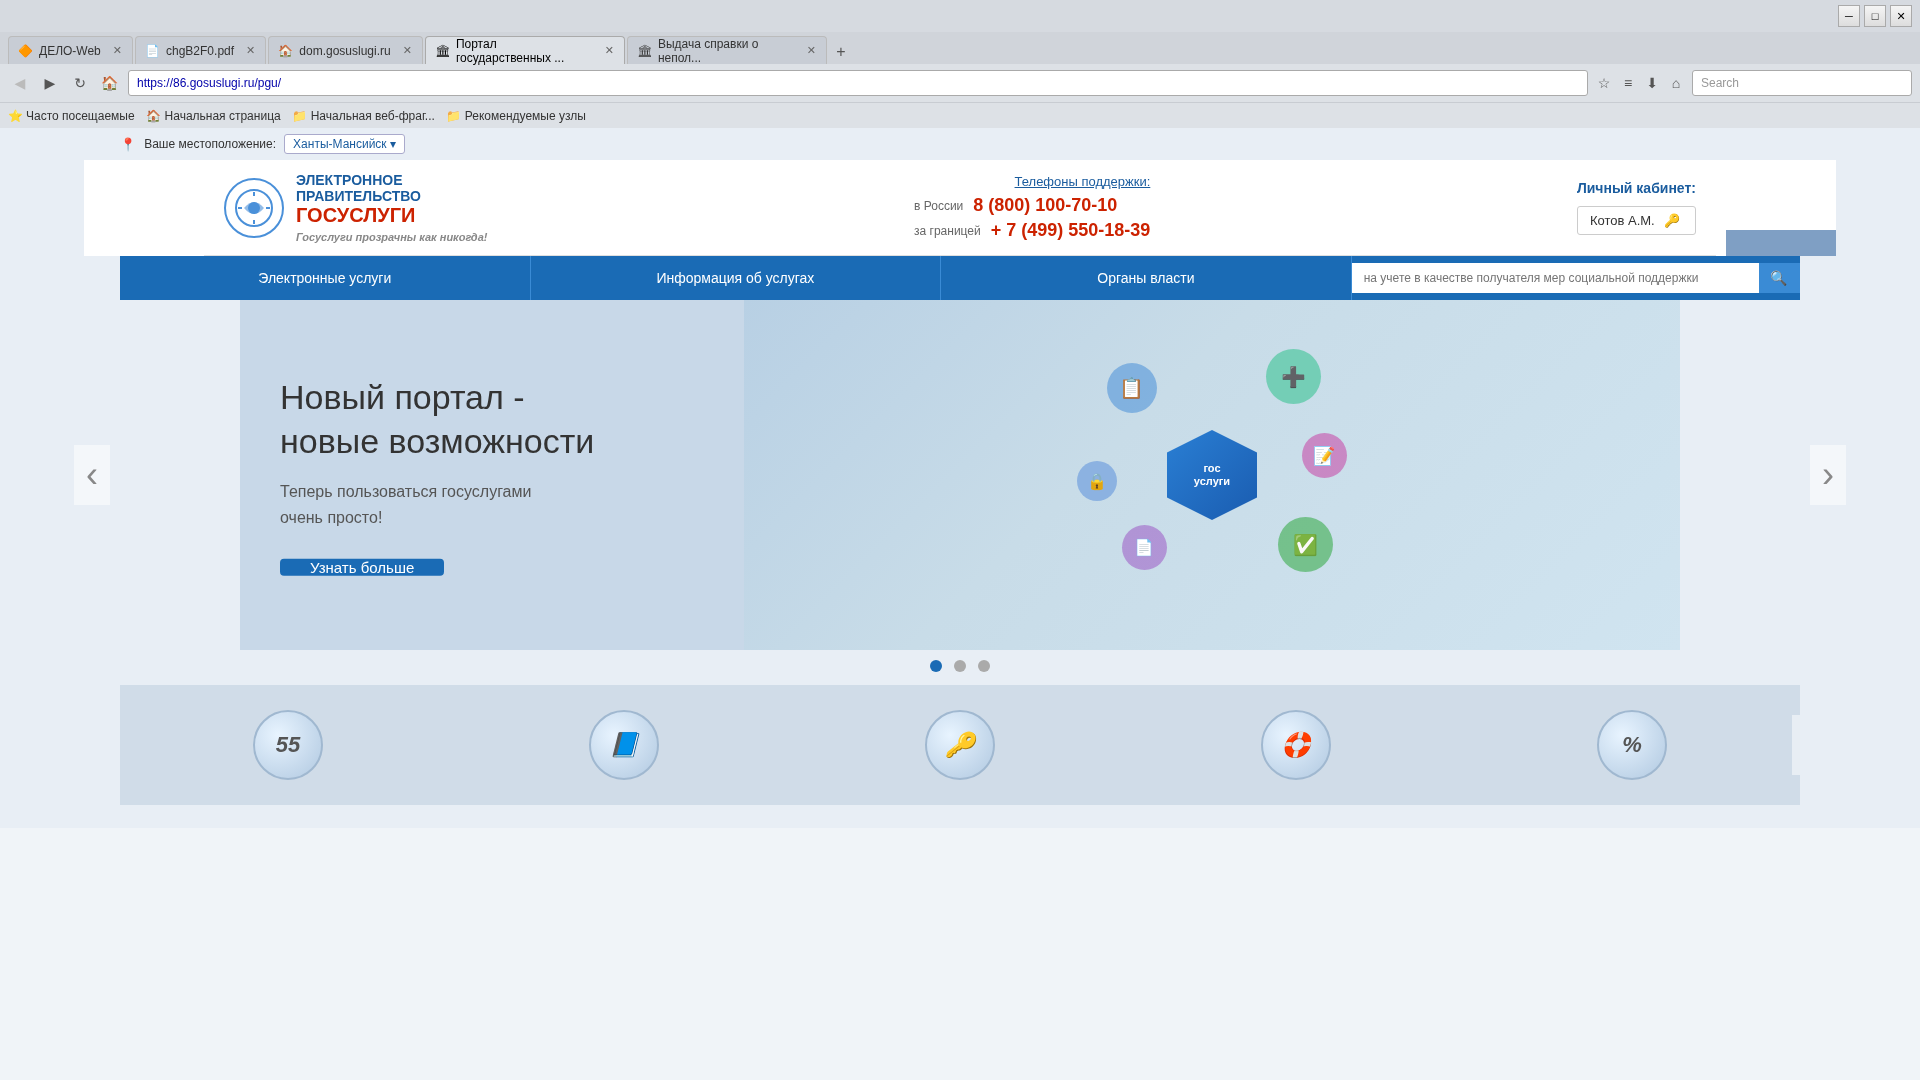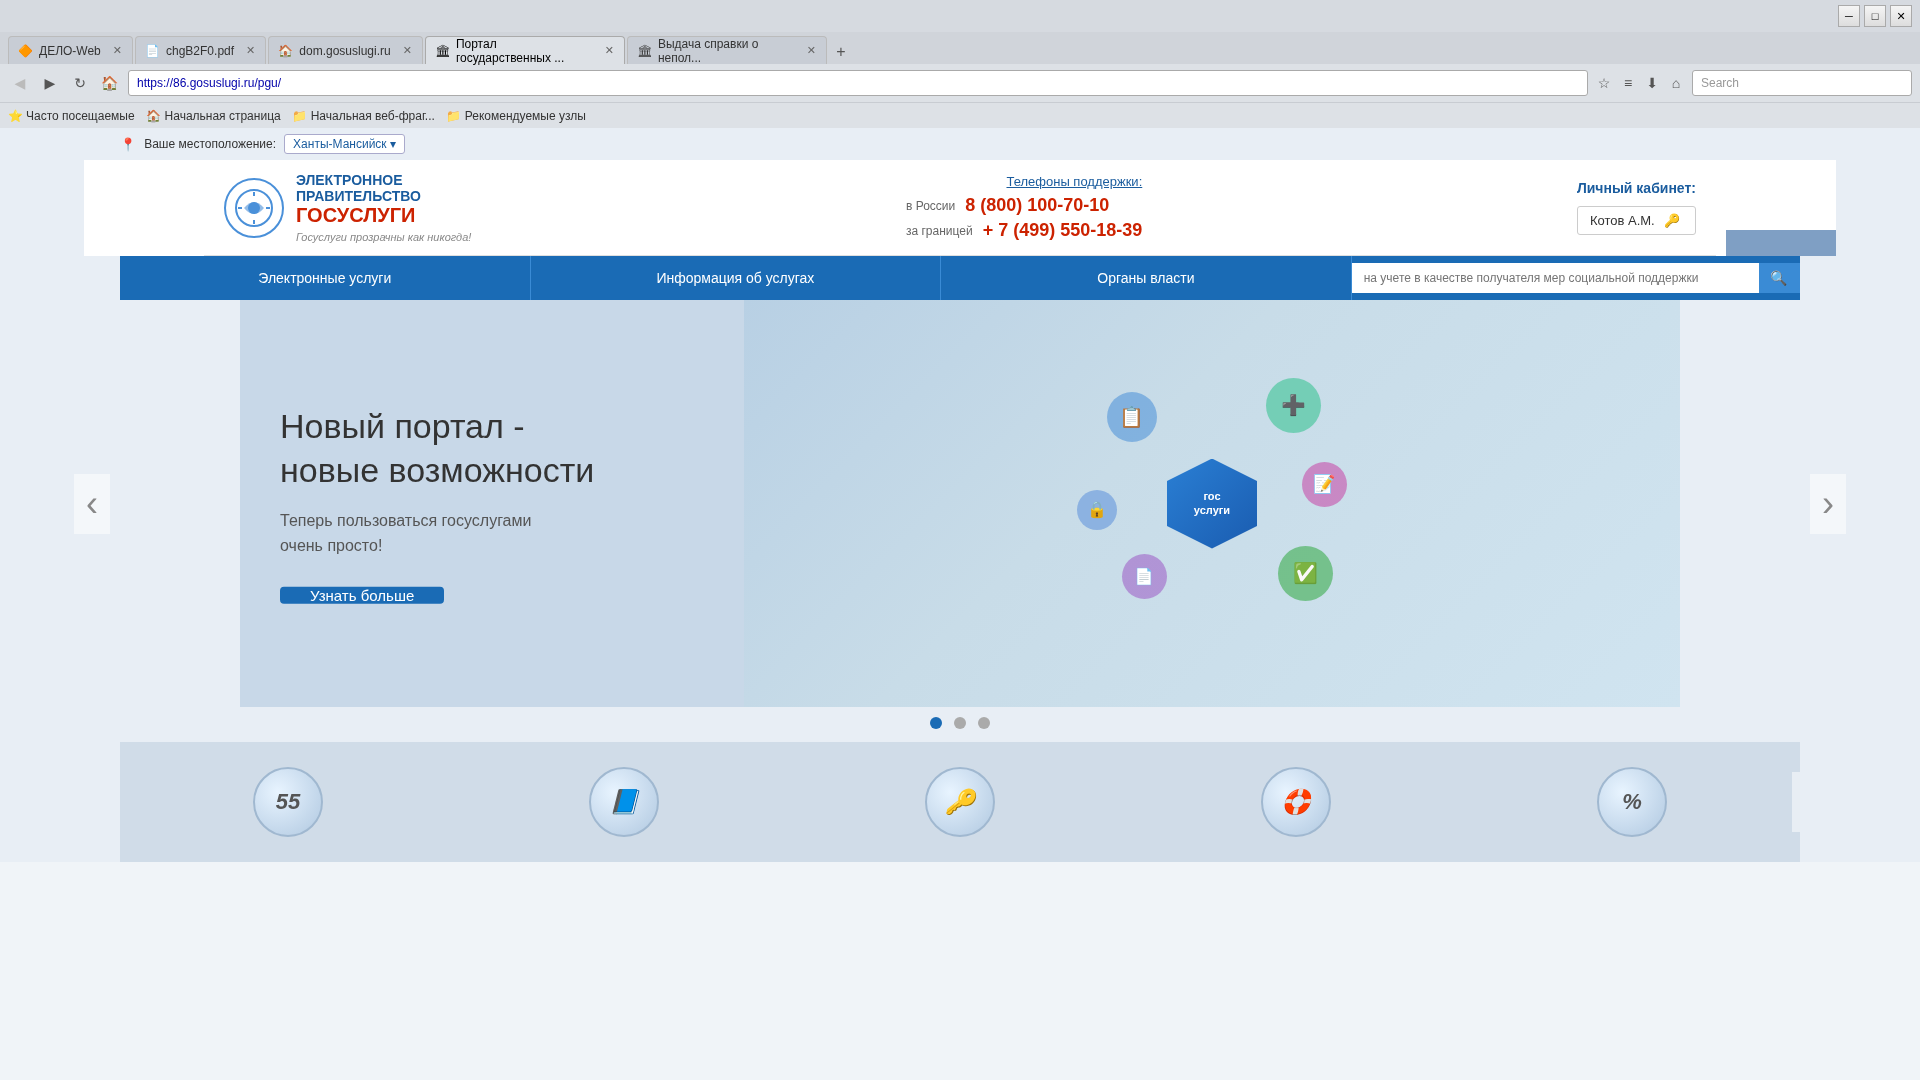--- a/index.html
+++ b/index.html
@@ -47,21 +47,21 @@
     .header-account { text-align: center; }
 
     
     .main-nav { background: #1a6bb5; margin: 0 120px; display: flex; align-items: center; }
     .nav-item { flex: 1; text-align: center; padding: 14px 18px; color: #fff; font-size: 14px; cursor: pointer; border-right: 1px solid #3a8bd5; }
     .search-box { display: flex; flex: 1.2; }
     .search-input { flex: 1; padding: 8px 12px; border: none; font-size: 12px; color: #999; }
     .search-btn { background: #3a8bd5; border: none; padding: 0 12px; cursor: pointer; color: #fff; font-size: 14px; }
 
     
-    .banner-wrapper { margin: 0 120px; position: relative; background: #c8d8e8; overflow: hidden; height: 407px; }
+    .banner-wrapper { margin: 0 120px; position: relative; background: #c8d8e8; overflow: hidden; height: 350px; }
     .banner-content { position: absolute; left: 40px; top: 50%; transform: translateY(-50%); z-index: 2; }
     .banner-btn { background: #1a6bb5; color: #fff; border: none; padding: 0 30px; font-size: 15px; cursor: pointer; border-radius: 4px; }
     .nav-arrow { position: absolute; top: 50%; transform: translateY(-50%); font-size: 36px; color: #888; cursor: pointer; z-index: 3; background: rgba(255,255,255,0.5); width: 36px; height: 60px; display: flex; align-items: center; justify-content: center; }
     .nav-arrow.left { left: -36px; }
     .nav-arrow.right { right: -36px; }
     .banner-dots { text-align: center; padding: 10px; background: #e8eef5; }
     .dot { display: inline-block; width: 12px; height: 12px; border-radius: 50%; background: #aaa; margin: 0 4px; }
     .dot.active { background: #1a6bb5; }
     .icon-item { flex: 1; display: flex; flex-direction: column; align-items: center; justify-content: center; padding: 2px; cursor: pointer; font-style: italic; }
     .icon-circle { width: 70px; height: 70px; border-radius: 50%; background: radial-gradient(circle at 35% 35%, #e8f4ff, #b0c8e0); border: 2px solid #a0b8d0; display: flex; align-items: center; justify-content: center; font-size: 26px; }
@@ -178,21 +178,21 @@
             <circle cx="20" cy="20" r="18" fill="none" stroke="#4a90d9" stroke-width="2"></circle>
             <path d="M10,20 Q20,8 30,20 Q20,32 10,20Z" fill="#4a90d9" opacity="0.6"></path>
             <circle cx="20" cy="20" r="6" fill="#4a90d9"></circle>
             <path d="M20,4 L20,8 M20,32 L20,36 M4,20 L8,20 M32,20 L36,20" stroke="#4a90d9" stroke-width="2"></path>
           </svg>
         </div>
         <div class="logo-text">
           <div style="font-size:14px;font-weight:bold;color:#1a5c9e;">ЭЛЕКТРОННОЕ</div>
           <div style="font-size:14px;font-weight:bold;color:#1a5c9e;">ПРАВИТЕЛЬСТВО</div>
           <div style="font-size:20px;font-weight:bold;color:#cc2200;">ГОСУСЛУГИ</div>
-          <div style="font-size:11px;color:#888;font-style:italic;margin-top:4px;">Госуслуги прозрачны как никогда!</div>
+          <div style="font-size:11px;color:#888;font-style:italic;margin-top:4px;font-weight:bold;">Госуслуги прозрачны как никогда!</div>
         </div>
       </div>
 
       <div class="header-phones">
         <div class="phones-title">Телефоны поддержки:</div>
         <div style="display:flex;align-items:center;gap:10px;margin-bottom:4px;">
           <span style="color:#666;font-size:12px;">в России</span>
           <span style="color:#cc2200;font-size:18px;font-weight:bold;">8 (800) 100-70-10</span>
         </div>
         <div style="display:flex;align-items:center;gap:10px;">

